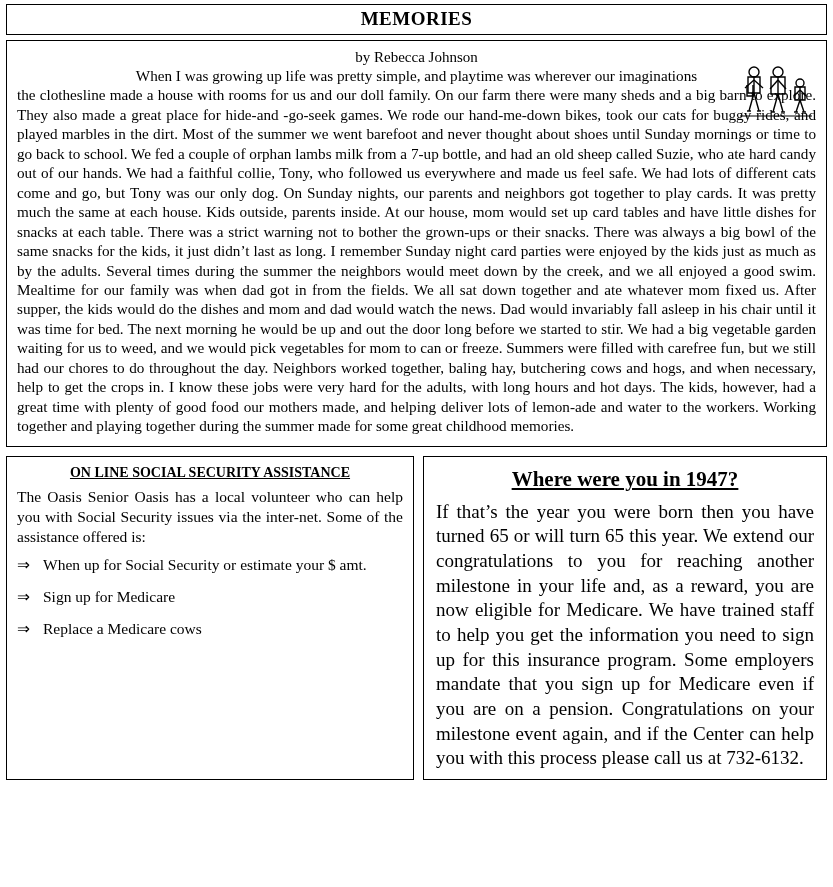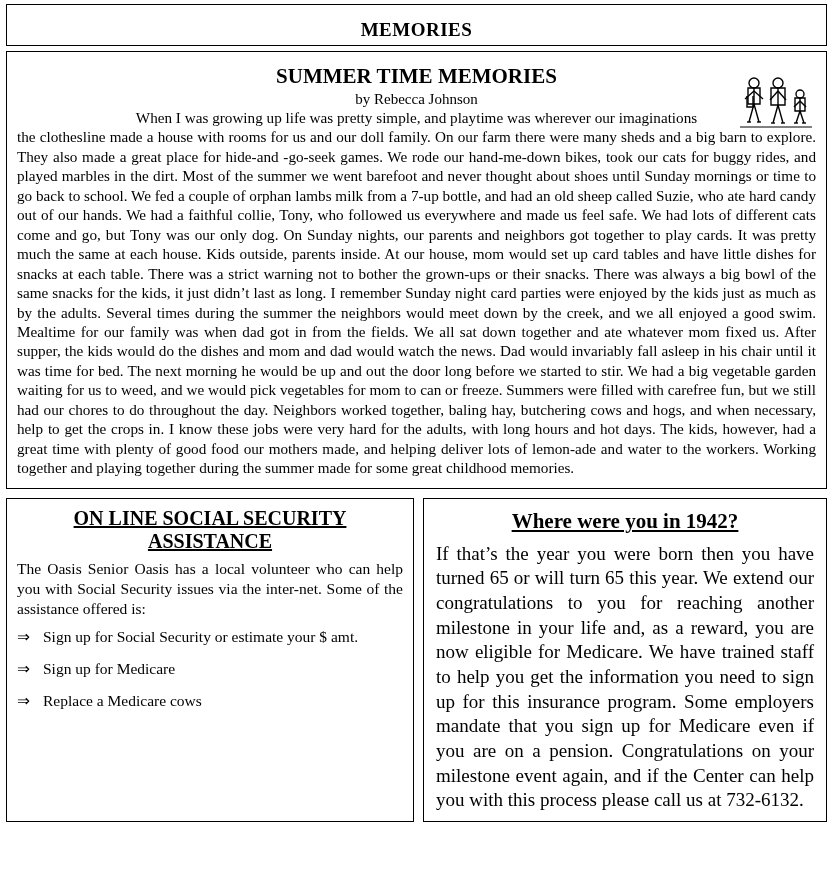--- a/index.html
+++ b/index.html
@@ -22,21 +22,21 @@
     position: relative;
   }
 
   
   .masthead {
     border: 1px solid #000;
     text-align: center;
     font-weight: bold;
     font-size: 19px;
     letter-spacing: 0.5px;
-    padding: 14px 0 4px 0;
+    padding: 3px 0 4px 0;
     margin-bottom: 5px;
   }
 
   
   .article-box {
     border: 1px solid #000;
     padding: 8px 10px 10px 10px;
     margin-bottom: 9px;
     position: relative;
   }
@@ -86,21 +86,21 @@
   }
   .box-right {
     border: 1px solid #000;
     flex: 1;
     box-sizing: border-box;
     padding: 8px 12px 8px 12px;
   }
   .ss-title {
     text-align: center;
     font-weight: bold;
-    font-size: 20px;
+    font-size: 14px;
     text-decoration: underline;
     margin-bottom: 6px;
   }
   .ss-body {
     font-size: 15.5px;
     line-height: 1.3;
     text-align: justify;
   }
   .ss-body .underline-link {
   }
@@ -182,49 +182,48 @@
         <path d="M60 27 L66 33"></path>
         <path d="M55 24 L65 24 L65 37 L55 37 Z"></path>
         <path d="M60 37 L56 49"></path>
         <path d="M60 37 L64 49"></path>
         <path d="M54 49 L58 49"></path>
         <path d="M62 49 L66 49"></path>
       </g>
       <line x1="0" y1="53" x2="72" y2="53" stroke="#000" stroke-width="1"></line>
     </svg>
 
-    <div class="article-title">SUMMER TIME MEMORIES</div>
     <div class="article-byline">by Rebecca Johnson</div>
 
     <div class="article-body">
       <p class="first-lines">When I was growing up life was pretty simple, and playtime was wherever our imaginations</p>
       <p>the clothesline made a house with rooms for us and our doll family. On our farm there were many sheds and a big barn to explore. They also made a great place for hide-and -go-seek games.  We rode our hand-me-down bikes, took our cats for buggy rides, and played marbles in the dirt. Most of the summer we went      barefoot and never thought about shoes until Sunday mornings or time to go back to school. We fed a couple of orphan lambs milk from a 7-up bottle, and had an old sheep called Suzie, who ate hard candy out of our hands. We had a faithful collie, Tony, who followed us everywhere and made us feel safe. We had lots of   different cats come and go, but Tony was our only dog. On Sunday nights, our parents and neighbors got    together to play cards. It was pretty much the same at each house. Kids outside, parents inside. At our house, mom would set up card tables and have little dishes for snacks at each table. There was a strict warning not to bother the grown-ups or their snacks. There was always a big bowl of the same snacks for the kids, it just  didn’t last as long. I remember Sunday night card parties were enjoyed by the kids just as much as by the adults. Several times during the summer the neighbors would meet down by the creek, and we all enjoyed a good swim. Mealtime for our family was when dad got in from the fields. We all sat down together and ate whatever mom fixed us. After supper, the kids would do the dishes and mom and dad would watch the news. Dad would invariably fall asleep in his chair until it was time for bed. The next morning he would be up and out the door long before we started to stir. We had a big vegetable garden waiting for us to weed, and we would pick vegetables for mom to can or freeze. Summers were filled with carefree fun, but we still had our chores to do throughout the day. Neighbors worked together, baling hay, butchering cows and hogs, and when necessary, help to get the crops in. I know these jobs were very hard for the adults, with long hours and hot days. The kids, however, had a great time with plenty of good food our mothers made, and helping deliver lots of lemon-ade and water to the workers. Working together and playing together during the summer made for some great childhood memories.</p>
     </div>
   </div>
 
   <div class="bottom-row">
 
     <div class="box-left">
       <div class="ss-title">ON LINE SOCIAL SECURITY ASSISTANCE</div>
       <div class="ss-body"><span>The Oasis Senior Oasis has a </span><span class="underline-link">local volunteer </span><span>who can help you with Social Security issues via the inter-net. Some of the assistance offered is:</span></div>
       <ul class="bullets">
         <li>
           <span class="arrow">⇒</span>
-          <span class="btext">Sign up for Social Security or estimate your $ amt.</span>
+          <span class="btext">When up for Social Security or estimate your $ amt.</span>
         </li>
         <li>
           <span class="arrow">⇒</span>
           <span class="btext">Sign up for Medicare</span>
         </li>
         <li>
           <span class="arrow">⇒</span>
           <span class="btext">Replace a Medicare cows</span>
         </li>
       </ul>
     </div>
 
     <div class="box-right">
-      <div class="w47-title">Where were you in 1942?</div>
+      <div class="w47-title">Where were you in 1947?</div>
       <div class="w47-body">If that’s the year you were born then you have turned 65 or will turn 65 this year. We extend our congratulations to you for reaching another milestone in your life and, as a reward, you are now eligible for Medicare. We have trained staff to help you get the information you need to sign up for this insurance program. Some employers mandate that you sign up for Medicare even if you are on a pension. Congratulations on your milestone event again, and if the Center can help you with this process please call us at 732-6132.</div>
     </div>
 
   </div>
 </div>
 
 </body></html>

